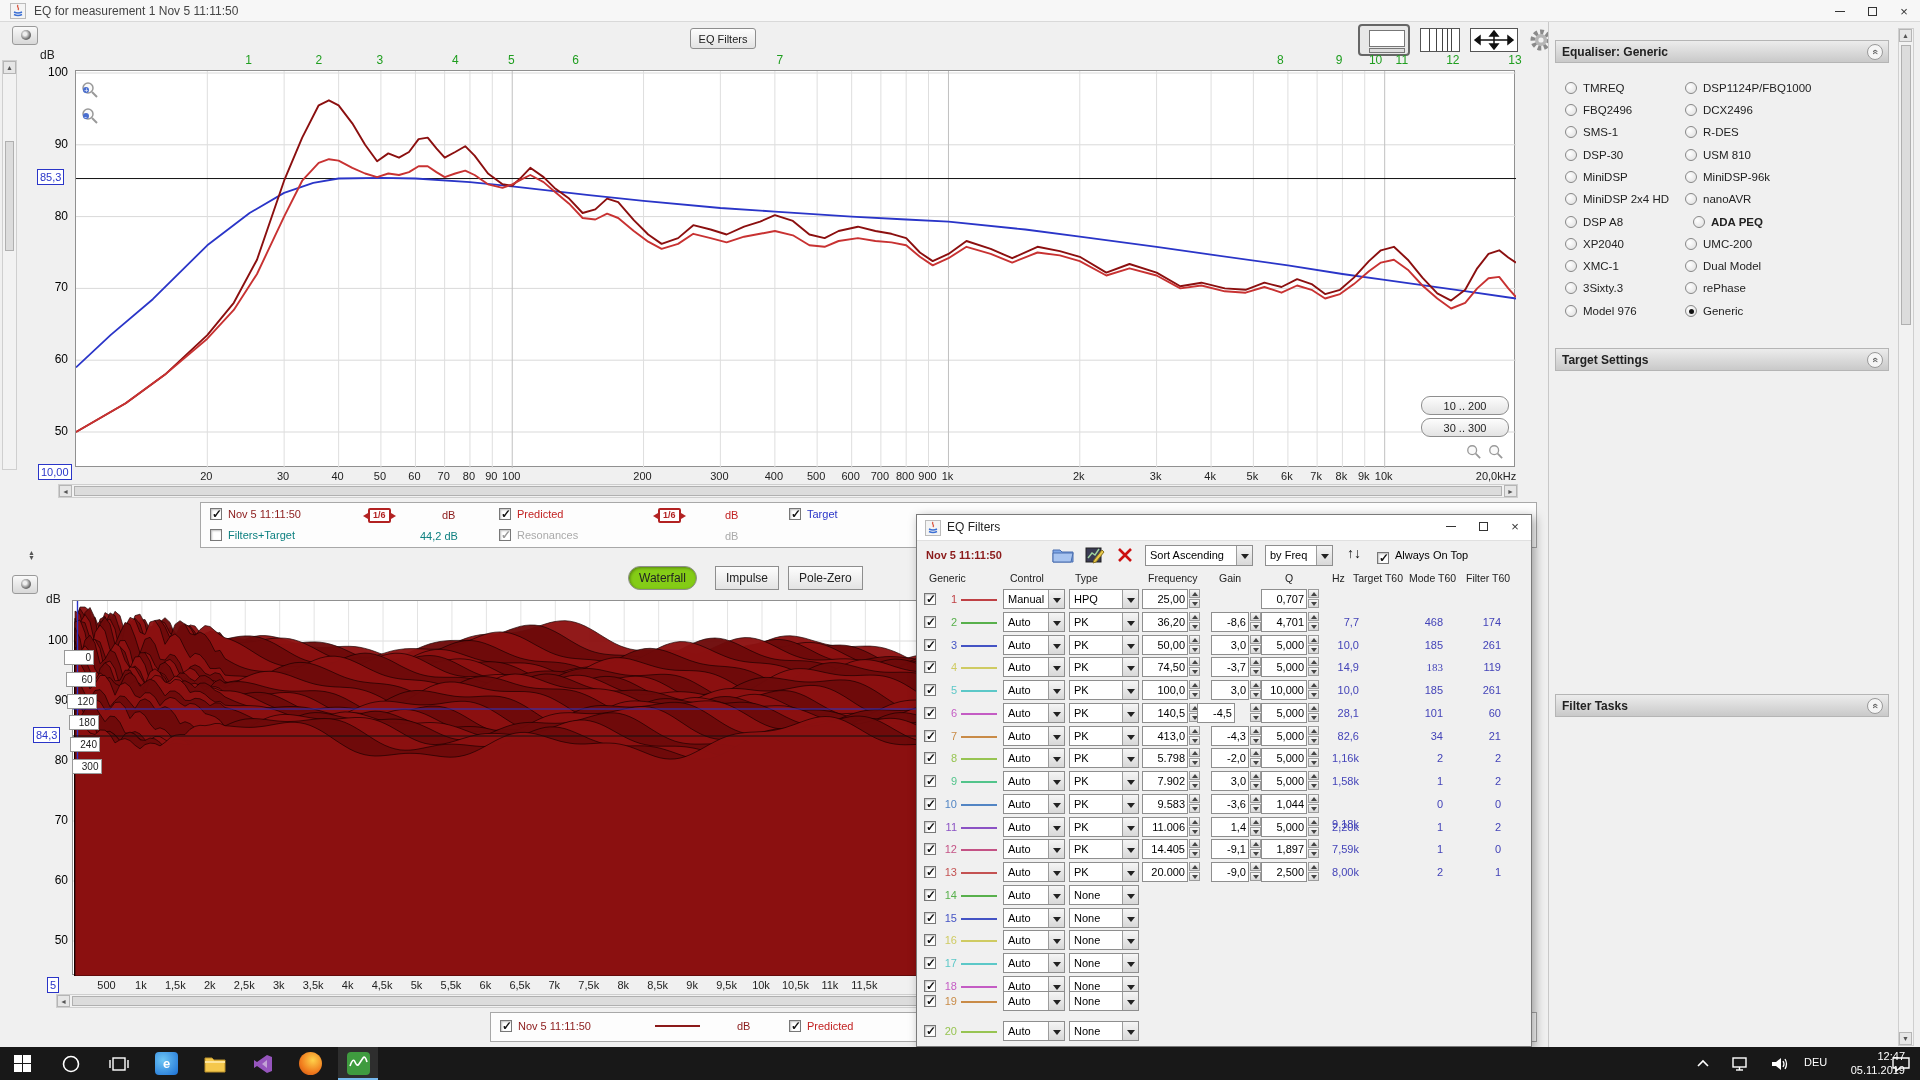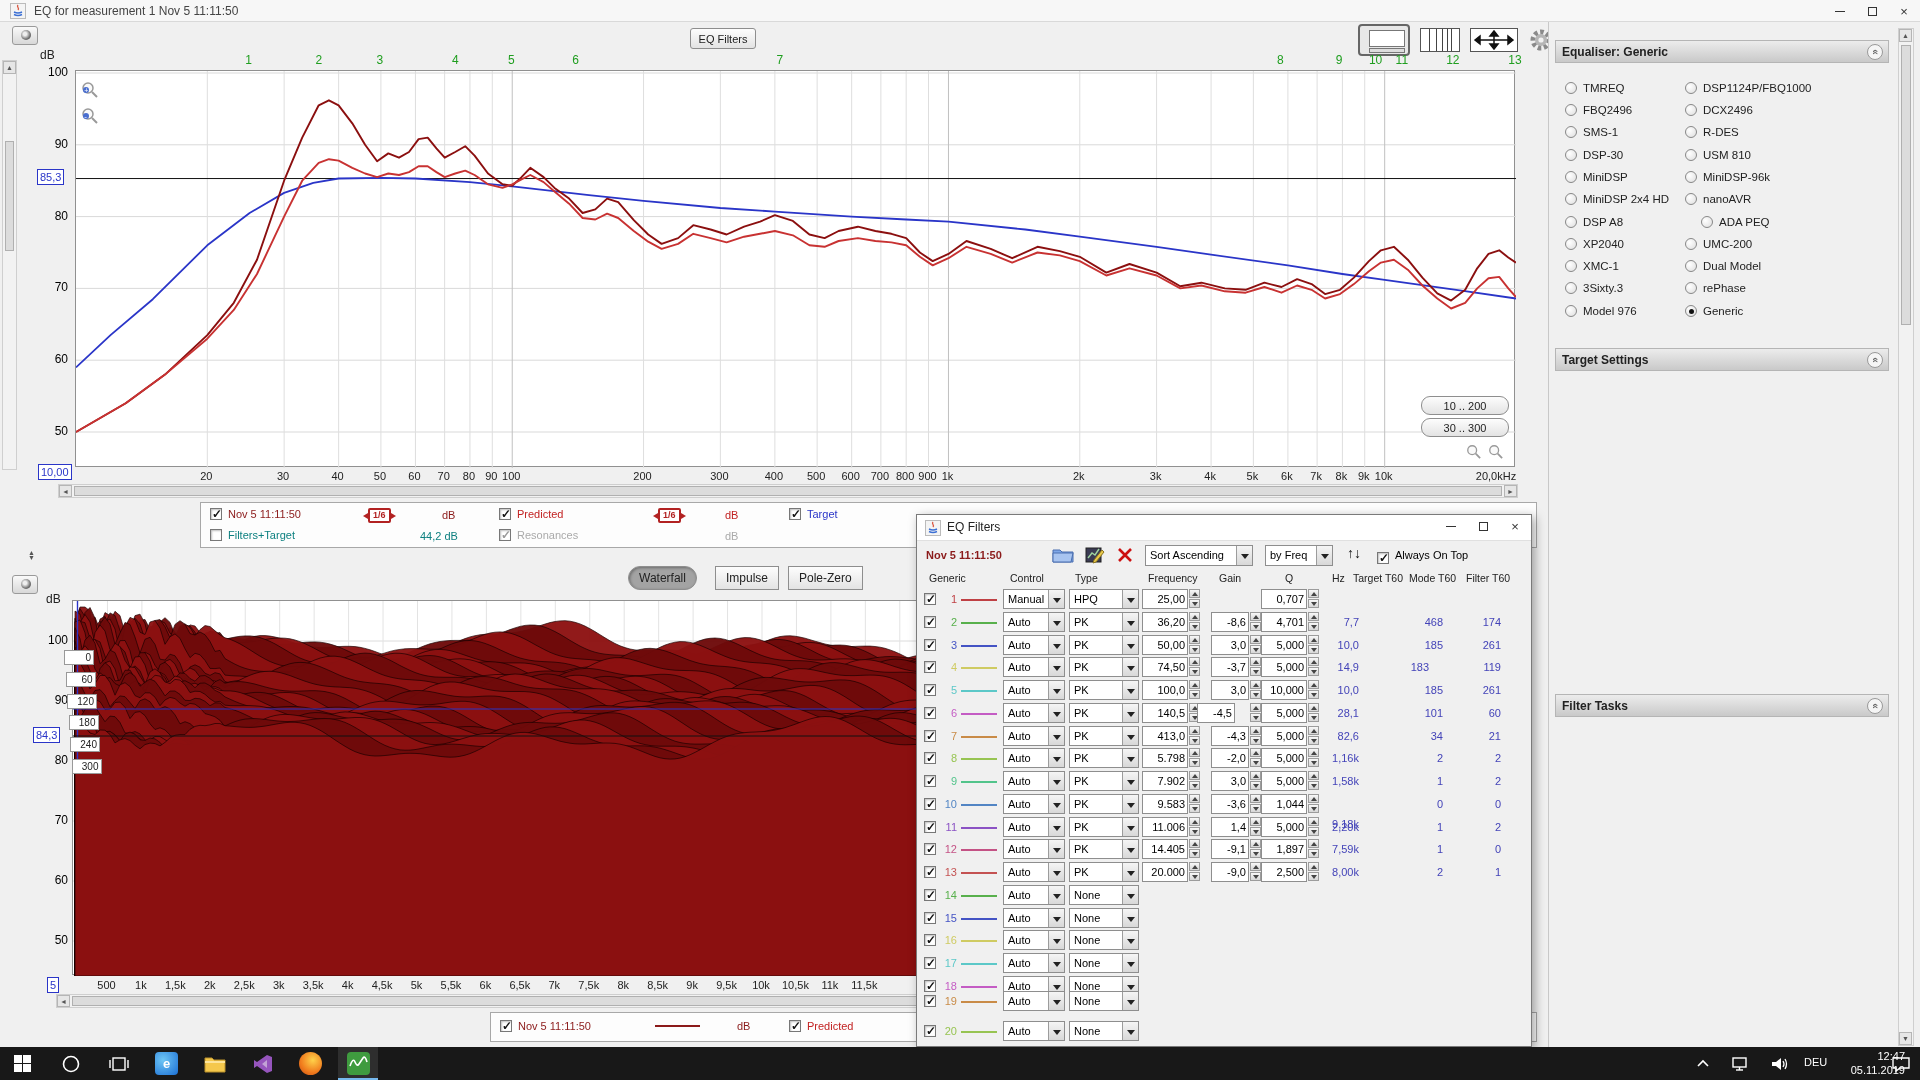--- a/index.html
+++ b/index.html
@@ -49,21 +49,21 @@
   .cb.checked::after { content:"✓"; position:absolute; left:1px; top:-2px; font-size:12px; font-weight:bold; color:#111; }
   .cb.gray::after { color:#999; }
   .legitem { position:absolute; font-size:11px; white-space:nowrap; }
   .badge { display:inline-block; border:2px solid #b22222; color:#b22222; background:#fff; font-size:9px; font-weight:bold; padding:0 3px; line-height:11px; border-radius:2px; position:relative; }
   .badge::before, .badge::after { content:""; position:absolute; top:3px; border-top:3px solid transparent; border-bottom:3px solid transparent; }
   .badge::before { left:-7px; border-right:5px solid #b22222; }
   .badge::after { right:-7px; border-left:5px solid #b22222; }
 
   
   .tabbtn { position:absolute; height:24px; font-size:12px; padding:0 10px; display:flex; align-items:center; border:1px solid #8e8e8e; background:linear-gradient(#fdfdfd,#e3e3e3); color:#222; }
-  .tabbtn.sel { background:#a3a3a3; box-shadow:inset 1px 1px 3px rgba(0,0,0,.35);border-radius:12px; }
+  .tabbtn.sel { background:#84cc16; box-shadow:inset 1px 1px 3px rgba(0,0,0,.35);border-radius:12px; }
 
   
   .timebox { position:absolute; background:#fff; border:1px solid #999; font-size:10px; color:#222; text-align:right; width:30px; padding-right:2px; line-height:13px; }
 
   
   #dialog { position:absolute; left:916px; top:514px; width:616px; height:533px; background:#f0f0f0; border:1px solid #7a7a7a; box-shadow:3px 3px 10px rgba(0,0,0,.35); }
   #dlg-titlebar { position:absolute; left:0; top:0; width:100%; height:26px; background:#fff; border-bottom:1px solid #e0e0e0; }
   #dlg-titlebar .title { position:absolute; left:30px; top:5px; font-size:12px; color:#222; }
   #dlg-toolbar { position:absolute; left:0; top:26px; width:100%; height:30px; }
   #dlg-meas { position:absolute; left:9px; top:8px; font-size:11px; font-weight:bold; color:#8b1a1a; }
@@ -478,21 +478,21 @@
         <div style="position: absolute; left: 120px; top: 22.3px; white-space: nowrap;"><span class="radio"></span><span class="rlabel">DCX2496</span></div>
         <div style="position: absolute; left: 0px; top: 44.6px; white-space: nowrap;"><span class="radio"></span><span class="rlabel">SMS-1</span></div>
         <div style="position: absolute; left: 120px; top: 44.6px; white-space: nowrap;"><span class="radio"></span><span class="rlabel">R-DES</span></div>
         <div style="position: absolute; left: 0px; top: 66.9px; white-space: nowrap;"><span class="radio"></span><span class="rlabel">DSP-30</span></div>
         <div style="position: absolute; left: 120px; top: 66.9px; white-space: nowrap;"><span class="radio"></span><span class="rlabel">USM 810</span></div>
         <div style="position: absolute; left: 0px; top: 89.2px; white-space: nowrap;"><span class="radio"></span><span class="rlabel">MiniDSP</span></div>
         <div style="position: absolute; left: 120px; top: 89.2px; white-space: nowrap;"><span class="radio"></span><span class="rlabel">MiniDSP-96k</span></div>
         <div style="position: absolute; left: 0px; top: 111.5px; white-space: nowrap;"><span class="radio"></span><span class="rlabel">MiniDSP 2x4 HD</span></div>
         <div style="position: absolute; left: 120px; top: 111.5px; white-space: nowrap;"><span class="radio"></span><span class="rlabel">nanoAVR</span></div>
         <div style="position: absolute; left: 0px; top: 133.8px; white-space: nowrap;"><span class="radio"></span><span class="rlabel">DSP A8</span></div>
-        <div style="position: absolute; left: 136px; top: 133.8px; white-space: nowrap;"><span class="radio"></span><span class="rlabel">ADA PEQ</span></div>
+        <div style="position: absolute; left: 128px; top: 133.8px; white-space: nowrap; font-weight: bold;"><span class="radio"></span><span class="rlabel">ADA PEQ</span></div>
         <div style="position: absolute; left: 0px; top: 156.1px; white-space: nowrap;"><span class="radio"></span><span class="rlabel">XP2040</span></div>
         <div style="position: absolute; left: 120px; top: 156.1px; white-space: nowrap;"><span class="radio"></span><span class="rlabel">UMC-200</span></div>
         <div style="position: absolute; left: 0px; top: 178.4px; white-space: nowrap;"><span class="radio"></span><span class="rlabel">XMC-1</span></div>
         <div style="position: absolute; left: 120px; top: 178.4px; white-space: nowrap;"><span class="radio"></span><span class="rlabel">Dual Model</span></div>
         <div style="position: absolute; left: 0px; top: 200.7px; white-space: nowrap;"><span class="radio"></span><span class="rlabel">3Sixty.3</span></div>
         <div style="position: absolute; left: 120px; top: 200.7px; white-space: nowrap;"><span class="radio"></span><span class="rlabel">rePhase</span></div>
         <div style="position: absolute; left: 0px; top: 223px; white-space: nowrap;"><span class="radio"></span><span class="rlabel">Model 976</span></div>
         <div style="position: absolute; left: 120px; top: 223px; white-space: nowrap;"><span class="radio sel"></span><span class="rlabel">Generic</span></div>
       </div>
 
@@ -702,21 +702,21 @@
             <span class="d"></span>
           </div>
           <div class="spinbox" style="left: 344px; top: 0px; width: 46px;">
             <span class="v">5,000</span>
           </div>
           <div class="spinctl" style="left: 391px; top: 0px;">
             <span class="u"></span>
             <span class="d"></span>
           </div>
           <span class="bluecell" style="left: 398px;">14,9</span>
-          <span class="bluecell" style="left: 468px;">183</span>
+          <span class="bluecell" style="left: 482px; font-family: Liberation Serif, serif;">183</span>
           <span class="bluecell" style="left: 540px;">119</span>
         </div>
         <div class="frow" style="top: 91px;">
           <span class="cb checked"></span>
           <span class="num" style="color: rgb(92, 200, 200);">5</span>
           <span class="lsample" style="background: rgb(92, 200, 200);"></span>
           <div class="combo" style="left: 86px; top: 0px; width: 62px; height: 20px;">
             <span class="val">Auto</span>
             <span class="arrowbtn"></span>
           </div>

